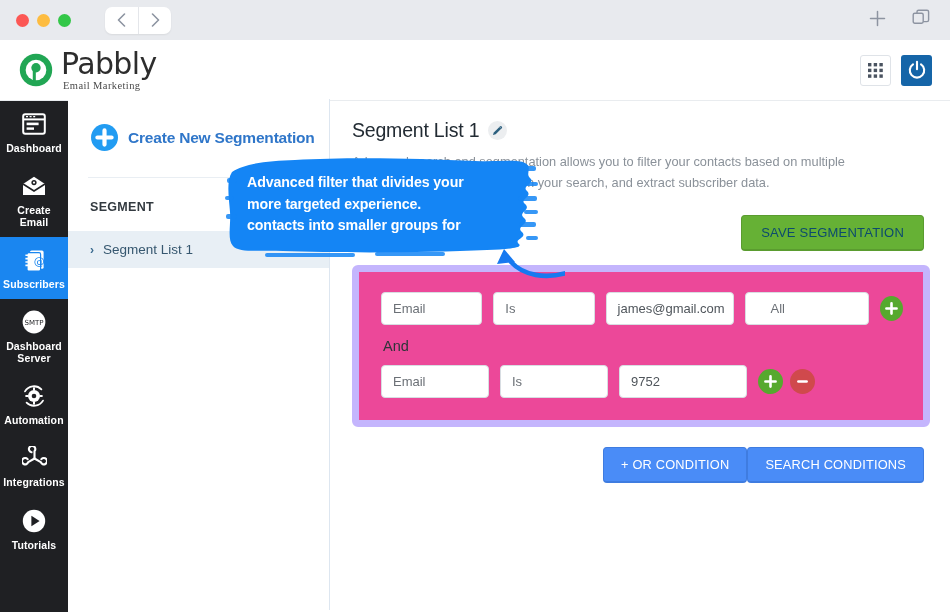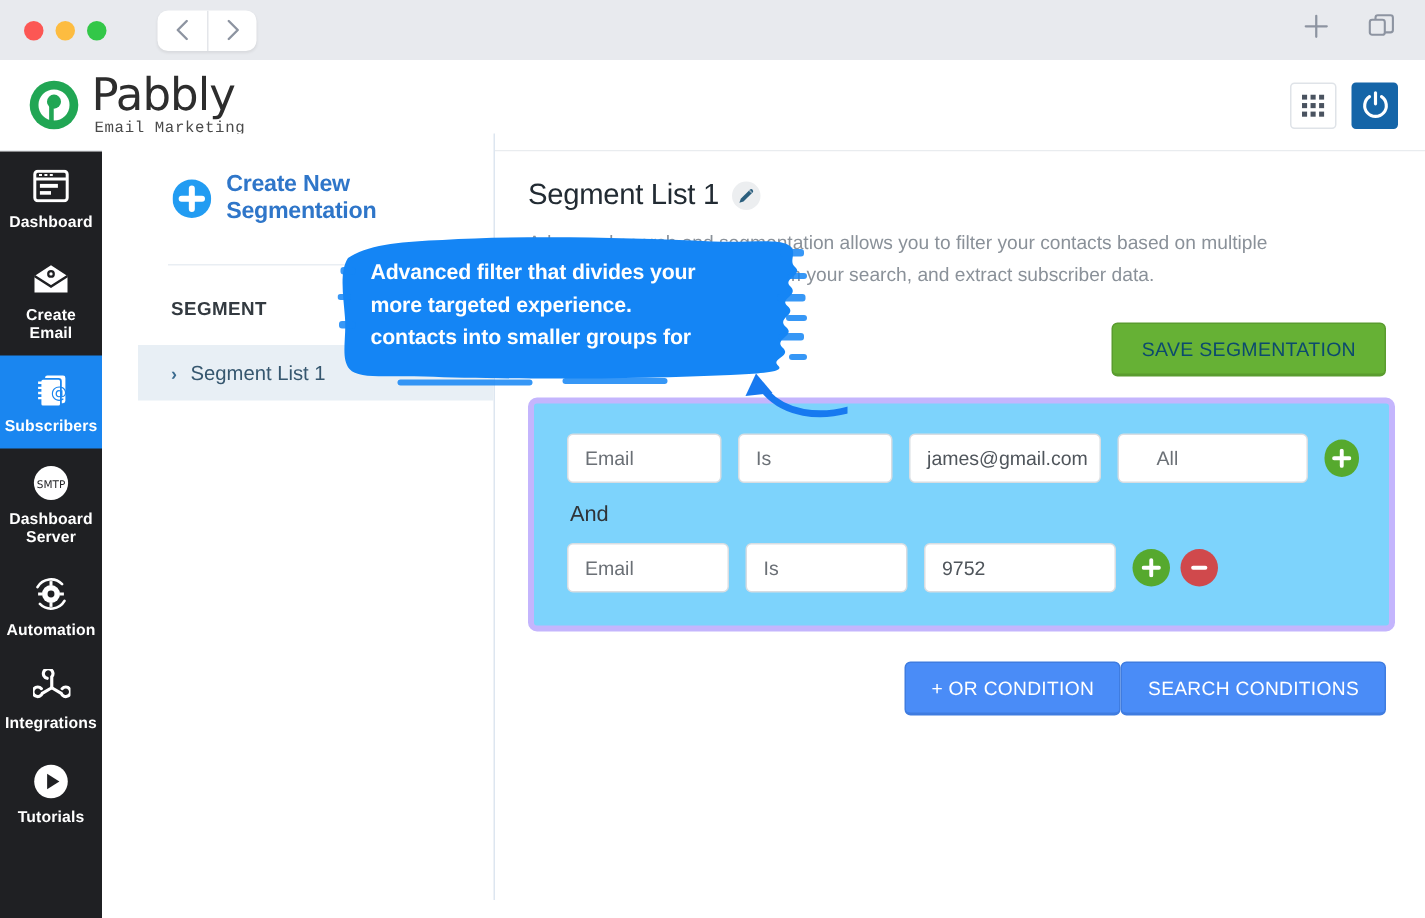--- a/index.html
+++ b/index.html
@@ -56,21 +56,21 @@
   .logo-wrap { display: flex; align-items: center; margin-left: 18px; gap: 7px; }
   .logo-mark { width: 36px; height: 36px; }
   .logo-text { display: flex; flex-direction: column; line-height: 1; }
   .logo-main {
     font-size: 30px; font-weight: 400; color: #2d2d2d;
     letter-spacing: -0.6px; font-family: "DejaVu Sans", sans-serif;
   }
   .logo-sub {
     font-size: 10.5px; color: #4a4a4a; letter-spacing: 0.4px;
     margin-top: 2px; margin-left: 2px;
-    font-family: Liberation Mono, monospace;
+    font-family: Liberation Serif, serif;
   }
   .brand-right {
     margin-left: auto; margin-right: 18px;
     display: flex; align-items: center; gap: 10px;
   }
   .sqbtn {
     width: 31px; height: 31px; border-radius: 3px;
     display: flex; align-items: center; justify-content: center;
   }
   .sqbtn.grid { background: #ffffff; border: 1px solid #dfe3e8; }
@@ -89,23 +89,23 @@
   }
   .rail-item .rail-label {
     font-size: 10.5px; text-align: center; line-height: 1.15;
     font-weight: 700; letter-spacing: .1px;
   }
   .rail-item.active { background: #1a86f0; }
   .rail-icon { height: 26px; display: flex; align-items: center; justify-content: center; }
 
   
   .segbar {
-    position: absolute; top: 89px; left: 68px;
+    position: absolute; top: 99px; left: 68px;
     width: 262px; height: 511px;
-    background: #ffffff; border-right: 1px solid #dde6f0; padding-left: 24px;
+    background: #ffffff; border-right: 1px solid #dde6f0;
   }
   .create-seg {
     display: flex; align-items: center; gap: 10px;
     padding: 25px 0 0 23px;
   }
   .create-seg-label {
     color: #2f76c9; font-size: 15.5px; font-weight: bold; letter-spacing: -.2px;
   }
   .segbar-divider {
     margin: 26px 20px 0 20px; height: 1px; background: #e9eef3;
@@ -142,23 +142,23 @@
   .save-row { margin-top: 22px; display: flex; justify-content: flex-end; padding-right: 6px; }
   .btn-save {
     background: #66b135; color: #0c4a6e;
     border: 1px solid #5a9c2f; border-bottom-width: 2px;
     border-radius: 4px; padding: 9px 19px;
     font-size: 13px; letter-spacing: .2px;
   }
 
   .filter-card {
     margin-top: 14px;
-    border: 4px solid #c4b5fd; border-radius: 6px;
+    border: 7px solid #c4b5fd; border-radius: 6px;
     padding: 20px 20px 22px 22px;
-    background: #7dd3fc;
+    background: #ec4899;
   }
   .cond-row { display: flex; align-items: center; gap: 11px; }
   .fld {
     height: 33px; border: 1px solid #d8dde2; border-radius: 4px;
     display: flex; align-items: center; padding: 0 11px;
     font-size: 13px; background: #ffffff;
   }
   .fld.w-field { width: 108px; }
   .fld.w-op { width: 108px; }
   .fld.w-val { width: 128px; }

